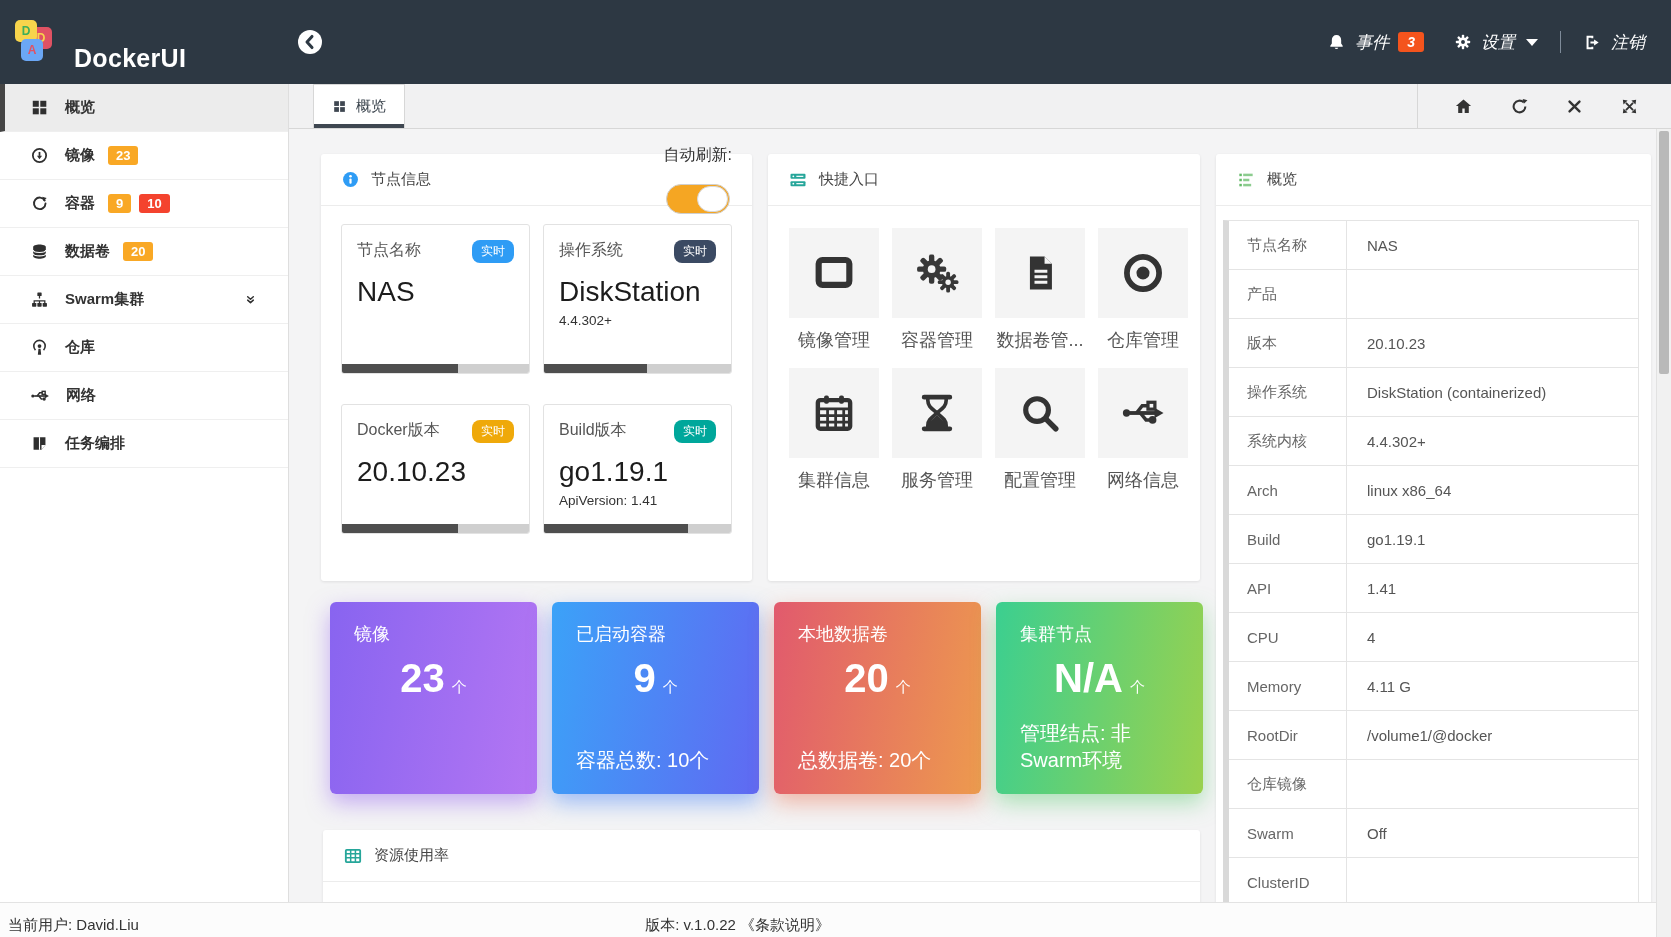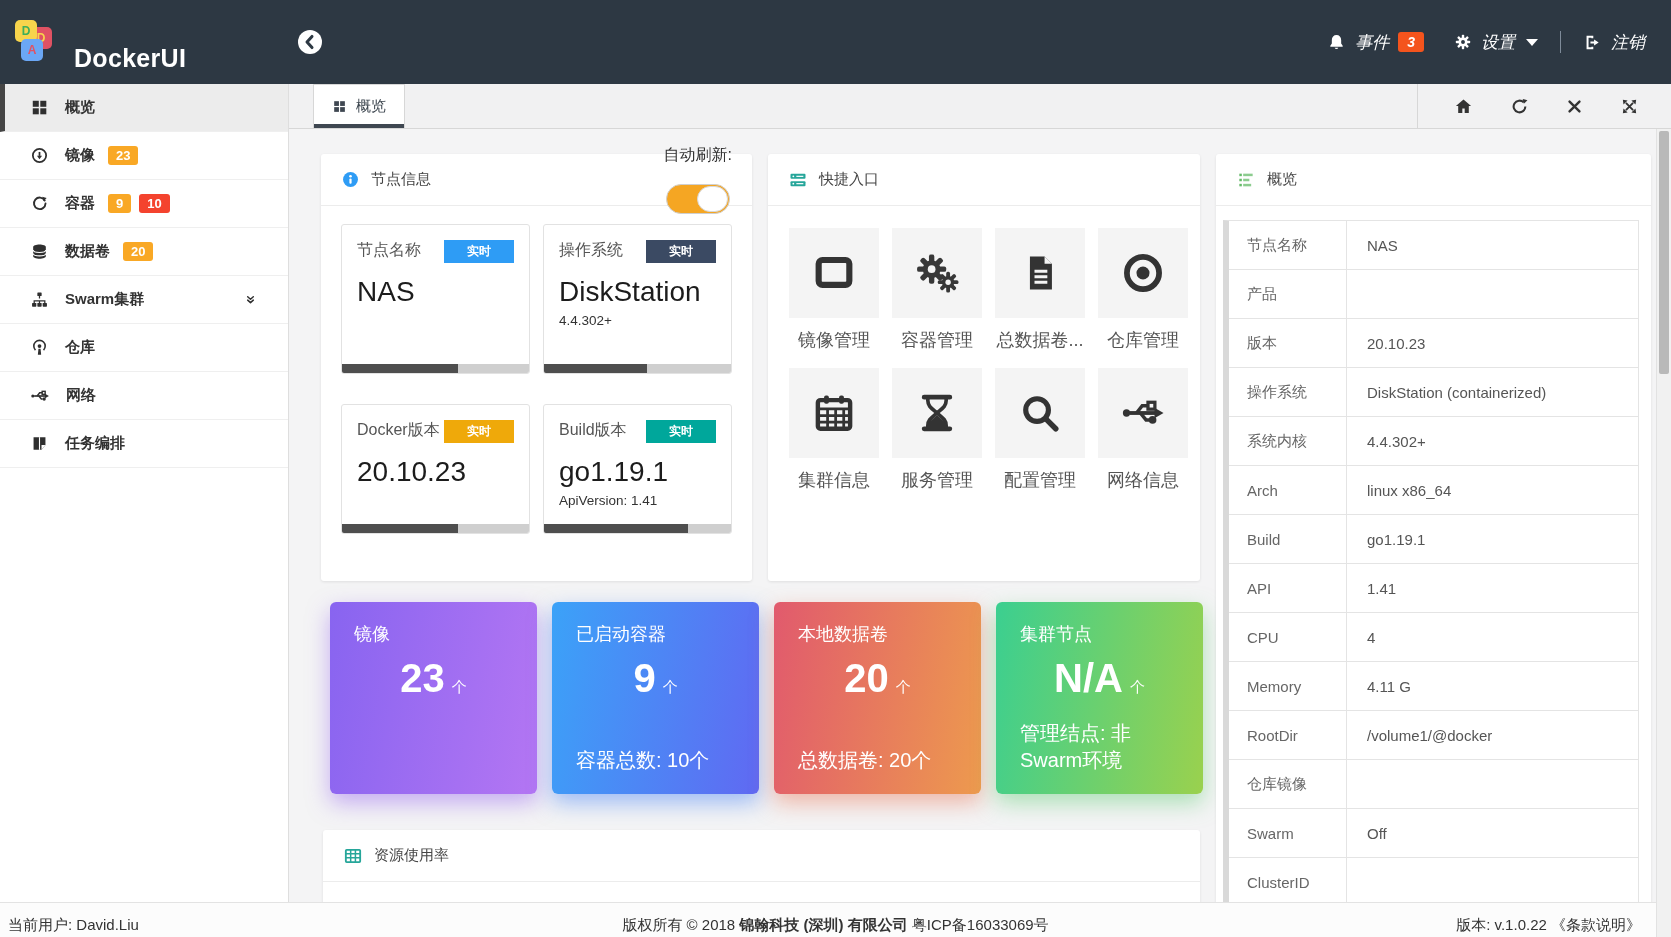--- a/index.html
+++ b/index.html
@@ -69,21 +69,21 @@
   .toggle { width:64px; height:30px; border:1px solid #cfcfcf; border-radius:16px; background:#f5a623;
             position:relative; cursor:pointer; }
   .toggle i { position:absolute; right:1px; top:1px; width:31px; height:26px; background:#fff;
               border:1px solid #d8d8d8; border-radius:13px; }
   .node-grid { padding:18px 20px; display:grid; grid-template-columns:1fr 1fr;
                grid-template-rows:150px 130px; gap:30px 13px; }
   .ncard { border:1px solid #e2e2e2; border-radius:3px; position:relative; padding:15px 15px 0;
            overflow:hidden; background:#fff; }
   .ncard-top { display:flex; align-items:flex-start; justify-content:space-between; color:#555;
                font-size:16px; }
-  .rt { font-size:12px; font-weight:700; color:#fff; padding:3px 23px; border-radius:0; }
+  .rt { font-size:12px; font-weight:400; color:#fff; padding:3px 9px; border-radius:8px; }
   .rt.blue  { background:#2e9cf5; } .rt.dark { background:#3b4a63; }
   .rt.amber { background:#efa90a; } .rt.teal { background:#00a79b; }
   .ncard-val { margin-top:13px; font-size:28px; color:#1c1c1c; white-space:nowrap; }
   .ncard-sub { margin-top:5px; font-size:13.5px; color:#333; }
   .pbar { position:absolute; bottom:0; left:0; width:100%; height:9px; background:#cfcfcf; }
   .pbar i { display:block; height:100%; background:#4e4e4e; }
 
   
   .tiles { padding:22px 21px; display:grid; grid-template-columns:repeat(4,1fr); gap:16px 13px; }
   .tile { text-align:center; cursor:pointer; width:90px; }
@@ -444,21 +444,21 @@
       <div class="tile">
         <div class="tile-box">
             <span class="ic">
           <svg width="44" height="44" viewBox="0 0 24 24">
                 <path d="M6.5 3h8l4 4v14h-12z" fill="currentColor"></path>
                 <path d="M14.5 3v4h4z" fill="#f4f4f4"></path>
                 <path d="M9 11h7M9 14h7M9 17h7" stroke="#f4f4f4" stroke-width="1.6"></path>
               </svg>
         </span>
           </div>
-        <div class="tile-label">总数据卷...</div>
+        <div class="tile-label">数据卷管...</div>
       </div>
       <div class="tile">
         <div class="tile-box">
             <span class="ic">
           <svg width="46" height="46" viewBox="0 0 24 24">
                 <circle cx="12" cy="12" r="8.4" fill="none" stroke="currentColor" stroke-width="3"></circle>
                 <circle cx="12" cy="12" r="3.4" fill="currentColor"></circle>
               </svg>
         </span>
           </div>
@@ -629,23 +629,20 @@
         </div>
 
     </div>
   </div>
 </div>
 
 <div class="footer">
   <div class="f-left">
     <span>当前用户:</span> <span>David.Liu</span>
   </div>
-  <div class="f-center">
-    <span>版权所有 © 2018</span> <b>锦翰科技 (深圳) 有限公司</b> <span>粤ICP备16033069号</span>
-  </div>
   <div class="f-right">
     <span>版本:</span> <span>v.1.0.22</span>
     <span class="terms">《条款说明》</span>
   </div>
 </div>
 
 <div class="vscroll">
   <div class="vthumb"></div>
 </div>
 

